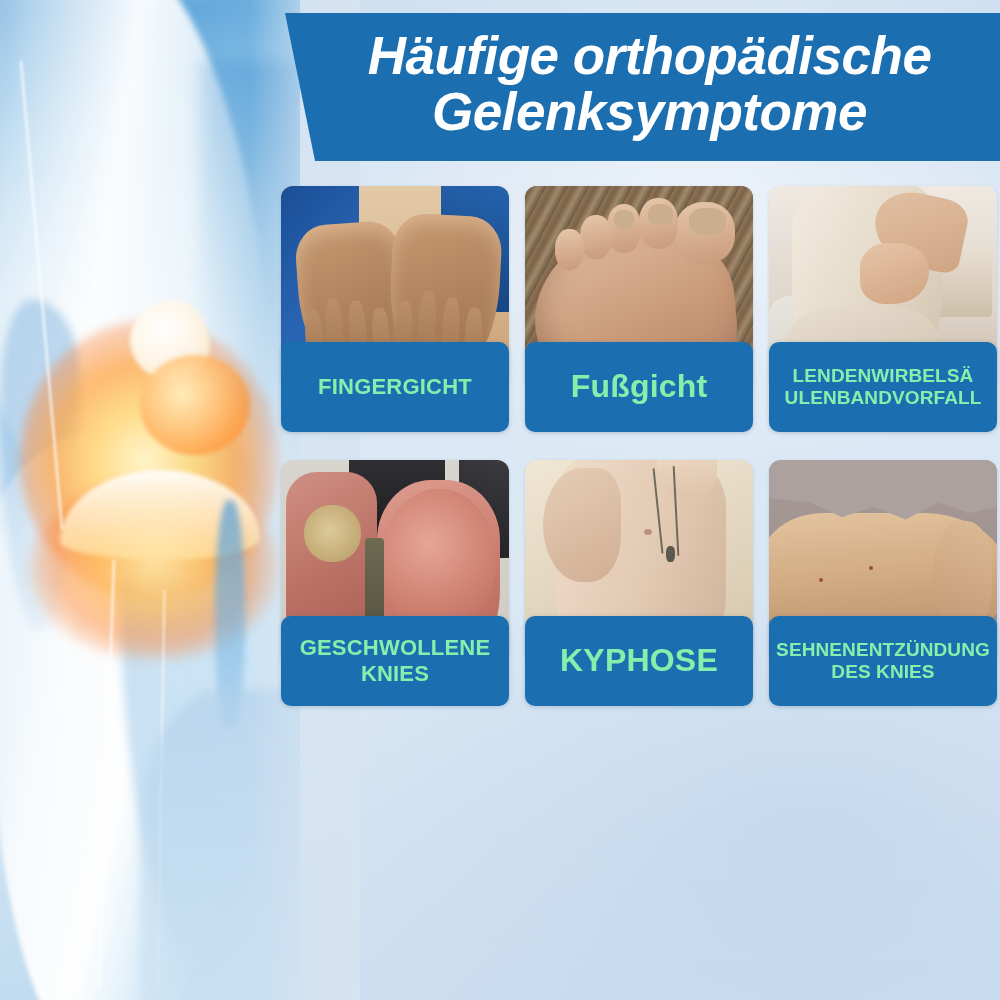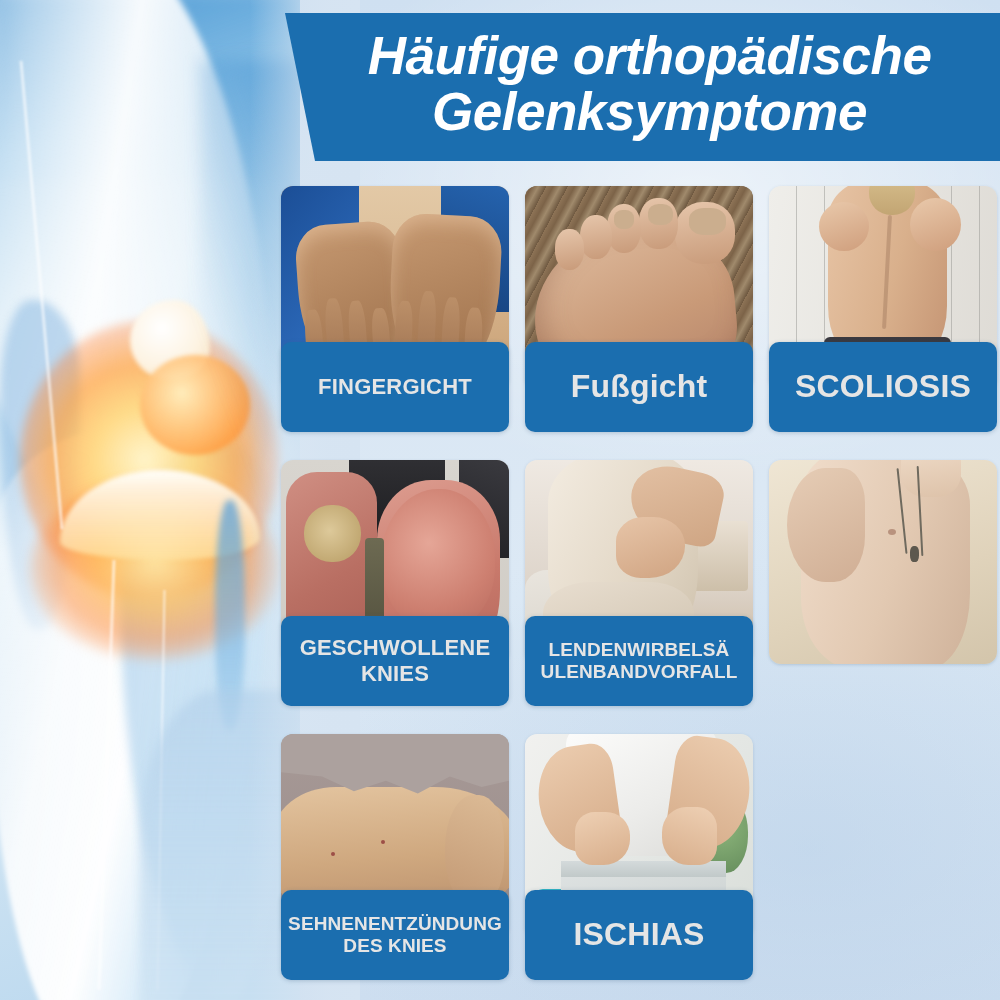--- a/index.html
+++ b/index.html
@@ -179,21 +179,21 @@
   }
   .card-label {
     position:absolute; left:0; bottom:0; width:228px; min-height:90px;
     background:#1b6eaf;
     border-radius:10px;
     display:flex; align-items:center; justify-content:center;
     padding:8px 6px;
     box-shadow:0 1px 4px rgba(60,95,130,.3);
   }
   .card-label span {
-    color:#e5e5e5;
+    color:#86efac;
     font-weight:bold;
     text-align:center;
     line-height:1.16;
     white-space:pre-line;
   }
   .lbl-lg  { font-size:32px; letter-spacing:.2px; }
   .lbl-md  { font-size:22px; letter-spacing:.2px; }
   .lbl-sm  { font-size:19px; letter-spacing:.1px; }
 
   
@@ -440,39 +440,35 @@
           <div class="tn" style="left:72%;top:11%;width:16%;height:13%"></div>
           <div class="tn" style="left:54%;top:9%;width:11%;height:10%"></div>
           <div class="tn" style="left:39%;top:12%;width:9%;height:9%"></div>
         </div>
       </div>
       <div class="card-label">
         <span class="lbl-lg">Fußgicht</span>
       </div>
     </div>
 
+
     <div class="card">
       <div class="card-photo">
-        <div class="ph ph-back">
-          <div class="panel" style="left:12%"></div>
-            <div class="panel" style="left:24%"></div>
-          <div class="panel" style="left:36%"></div>
-            <div class="panel" style="left:68%"></div>
-          <div class="panel" style="left:80%"></div>
-            <div class="panel" style="left:92%"></div>
-          <div class="torso"></div>
-          <div class="shoulder" style="left:22%;top:8%;width:22%;height:24%"></div>
-          <div class="shoulder" style="right:16%;top:6%;width:22%;height:26%"></div>
-          <div class="hair"></div>
-          <div class="spine"></div>
-          <div class="pants"></div>
+        <div class="ph ph-lowback">
+          <div class="bed"></div>
+            <div class="shelf"></div>
+          <div class="body"></div>
+            <div class="pants"></div>
+          <div class="arm"></div>
+            <div class="hand"></div>
         </div>
       </div>
       <div class="card-label">
-        <span class="lbl-lg">SCOLIOSIS</span>
+        <span class="lbl-sm">LENDENWIRBELSÄ
+ULENBANDVORFALL</span>
       </div>
     </div>
 
     <div class="card">
       <div class="card-photo">
         <div class="ph ph-knees">
           <div class="shorts"></div>
             <div class="shorts2"></div>
           <div class="legL"></div>
             <div class="legR"></div>
@@ -482,79 +478,47 @@
         </div>
       </div>
       <div class="card-label">
         <span class="lbl-md">GESCHWOLLENE
 KNIES</span>
       </div>
     </div>
 
     <div class="card">
       <div class="card-photo">
-        <div class="ph ph-lowback">
-          <div class="bed"></div>
-            <div class="shelf"></div>
-          <div class="body"></div>
-            <div class="pants"></div>
-          <div class="arm"></div>
-            <div class="hand"></div>
-        </div>
-      </div>
-      <div class="card-label">
-        <span class="lbl-sm">LENDENWIRBELSÄ
-ULENBANDVORFALL</span>
-      </div>
-    </div>
-
-    <div class="card">
-      <div class="card-photo">
         <div class="ph ph-kyph">
           <div class="torso"></div>
             <div class="armfold"></div>
             <div class="neck"></div>
           <div class="chain1"></div>
             <div class="chain2"></div>
             <div class="pend"></div>
             <div class="nip"></div>
         </div>
       </div>
+      <div class="card-label">
+        <span class="lbl-lg">KYPHOSE</span>
+      </div>
     </div>
 
     <div class="card">
       <div class="card-photo">
         <div class="ph ph-arm">
           <div class="limb"></div>
           <div class="elbow"></div>
           <div class="greywave"></div>
           <div class="dot" style="left:22%;top:58%"></div>
           <div class="dot" style="left:44%;top:52%"></div>
         </div>
       </div>
       <div class="card-label">
         <span class="lbl-sm">SEHNENENTZÜNDUNG
 DES KNIES</span>
       </div>
     </div>
 
 
-    <div class="card">
-      <div class="card-photo">
-        <div class="ph ph-isch">
-          <div class="plant"></div>
-            <div class="teal"></div>
-          <div class="shirt"></div>
-            <div class="pants"></div>
-            <div class="band"></div>
-          <div class="armL"></div>
-            <div class="armR"></div>
-          <div class="handL"></div>
-            <div class="handR"></div>
-        </div>
-      </div>
-      <div class="card-label">
-        <span class="lbl-lg">ISCHIAS</span>
-      </div>
-    </div>
 
   </div>
 </div>
 
 </body></html>

